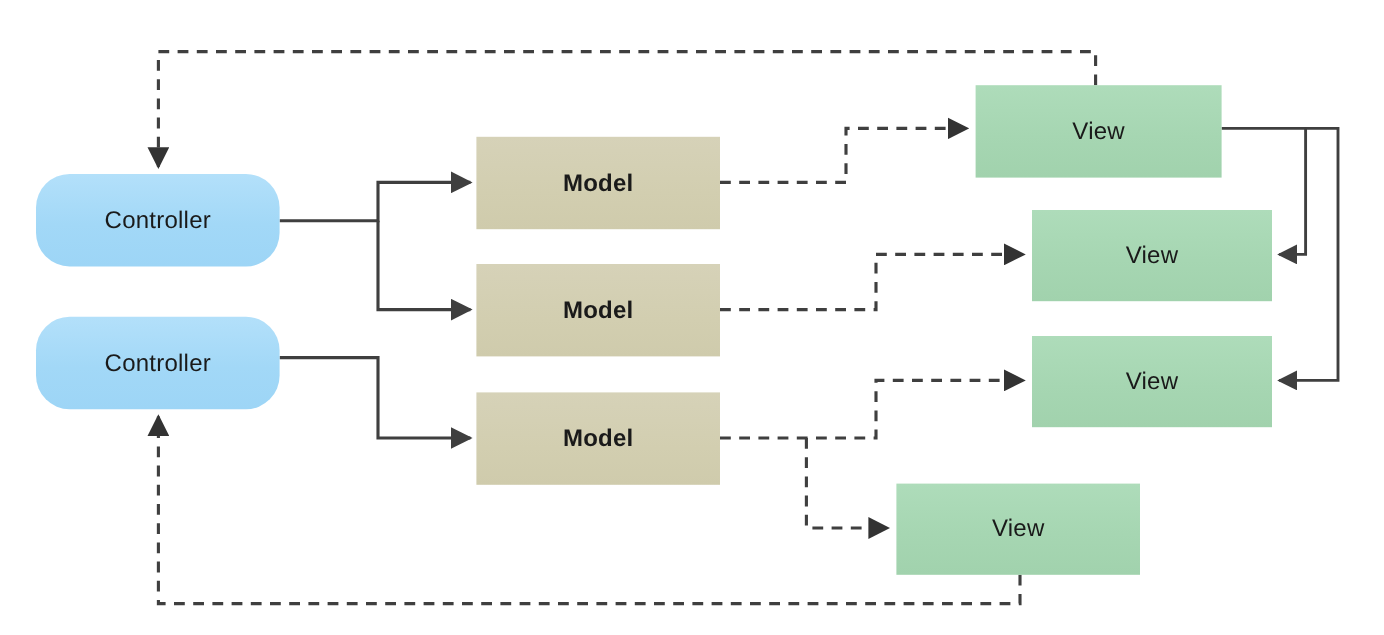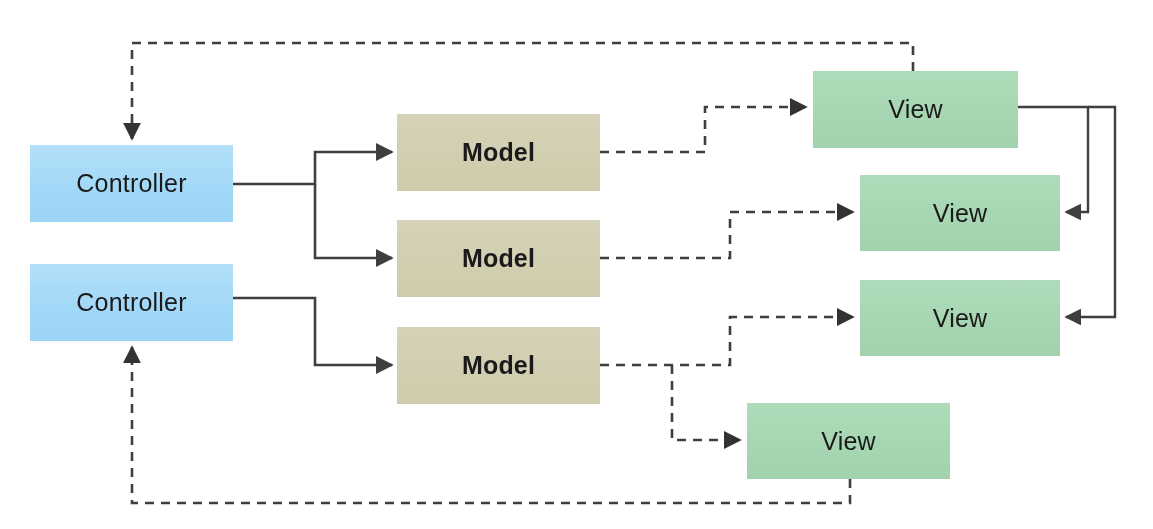--- a/index.html
+++ b/index.html
@@ -24,31 +24,32 @@
     top: 0;
     width: 1153px;
     height: 529px;
   }
   .node {
     position: absolute;
     box-sizing: border-box;
     display: flex;
     align-items: center;
     justify-content: center;
-    font-size: 25px;
+    font-size: 20px;
     color: #1a1a1a;
     letter-spacing: 0.2px;
     user-select: none;
   }
   .node-label {
     pointer-events: none;
     line-height: 1;
   }
   .node-controller {
     background: linear-gradient(180deg, #b3e0fa 0%, #a2d8f7 55%, #9dd5f6 100%);
+    border-radius: 28px;
   }
   .node-model {
     background: linear-gradient(180deg, #d6d2b8 0%, #d2ceb0 60%, #cfcbac 100%);
     font-weight: bold;
   }
   .node-view {
     background: linear-gradient(180deg, #aedcba 0%, #a6d6b2 55%, #a1d2ad 100%);
   }
 </style>
 </head>

